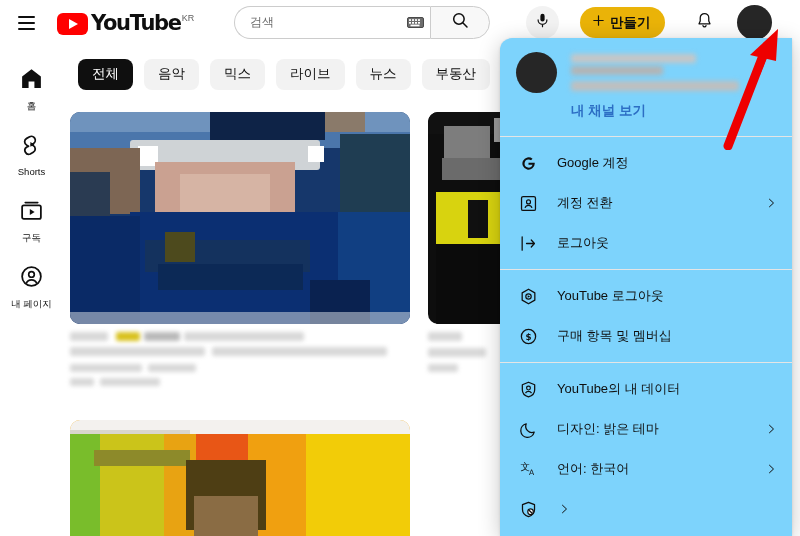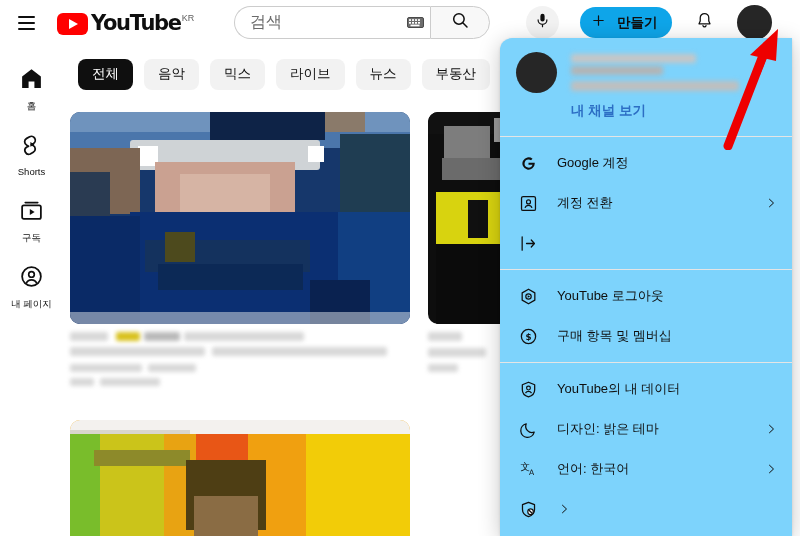--- a/index.html
+++ b/index.html
@@ -44,41 +44,41 @@
   
   .search-zone { position: absolute; left: 234px; top: 6px; display: flex; align-items: center; }
   .search-box {
     width: 196px; height: 33px;
     border: 1px solid #ccc; border-right: none;
     border-radius: 17px 0 0 17px;
     display: flex; align-items: center;
     padding-left: 15px; padding-right: 6px;
     background: #fff;
   }
-  .search-text { font-size: 16px; color: #6a6a6a; flex: 1; }
+  .search-text { font-size: 12px; color: #6a6a6a; flex: 1; }
   .kbd-icon { width: 17px; height: 11px; position: relative; }
   .kbd-icon svg { display:block; }
   .search-btn {
     width: 60px; height: 33px;
     border: 1px solid #ccc; border-radius: 0 17px 17px 0;
     background: #f8f8f8;
     display: flex; align-items: center; justify-content: center;
     cursor: pointer;
   }
 
   .mic-btn {
     position: absolute; left: 526px; top: 6px;
     width: 33px; height: 33px; border-radius: 50%; background: #f2f2f2;
     display:flex; align-items:center; justify-content:center; cursor:pointer;
   }
   .create-btn {
     position: absolute; left: 580px; top: 7px;
     height: 31px; padding: 0 14px 0 11px;
-    border-radius: 17px; background: #0ea5e9;
-    display: flex; align-items: center; gap: 11px; cursor: pointer;
+    border-radius: 17px; background: #eab308;
+    display: flex; align-items: center; gap: 4px; cursor: pointer;
   }
   .create-label { font-size: 13.5px; font-weight: bold; color: #0f0f0f; }
   .bell-btn {
     position: absolute; left: 688px; top: 6px;
     width: 33px; height: 33px; border-radius: 50%;
     display:flex; align-items:center; justify-content:center; cursor:pointer;
   }
   .avatar-top {
     position: absolute; left: 737px; top: 5px;
     width: 35px; height: 35px; border-radius: 50%; background: #262626; cursor: pointer;
@@ -396,20 +396,21 @@
           </svg>
       </span>
     </div>
 
     <div class="mi">
       <span class="mi-icon">
         <svg width="19" height="19" viewBox="0 0 24 24">
           <path fill="none" stroke="#0f0f0f" stroke-width="1.6" stroke-linecap="round" stroke-linejoin="round" d="M4 3.6v16.8M9.5 12h10m-4-4.4 4 4.4-4 4.4"></path>
         </svg>
       </span>
+      <span class="mi-label">로그아웃</span>
     </div>
 
     <div class="menu-div"></div>
 
     <div class="mi">
       <span class="mi-icon">
         <svg width="19" height="19" viewBox="0 0 24 24">
           <path fill="none" stroke="#0f0f0f" stroke-width="1.6" stroke-linejoin="round" d="M12 2.8 20 7.4v9.2L12 21.2 4 16.6V7.4z"></path>
           <circle cx="12" cy="12" r="3.4" fill="none" stroke="#0f0f0f" stroke-width="1.5"></circle>
           <path fill="#0f0f0f" d="m11 10.4 3 1.6-3 1.6z"></path>

